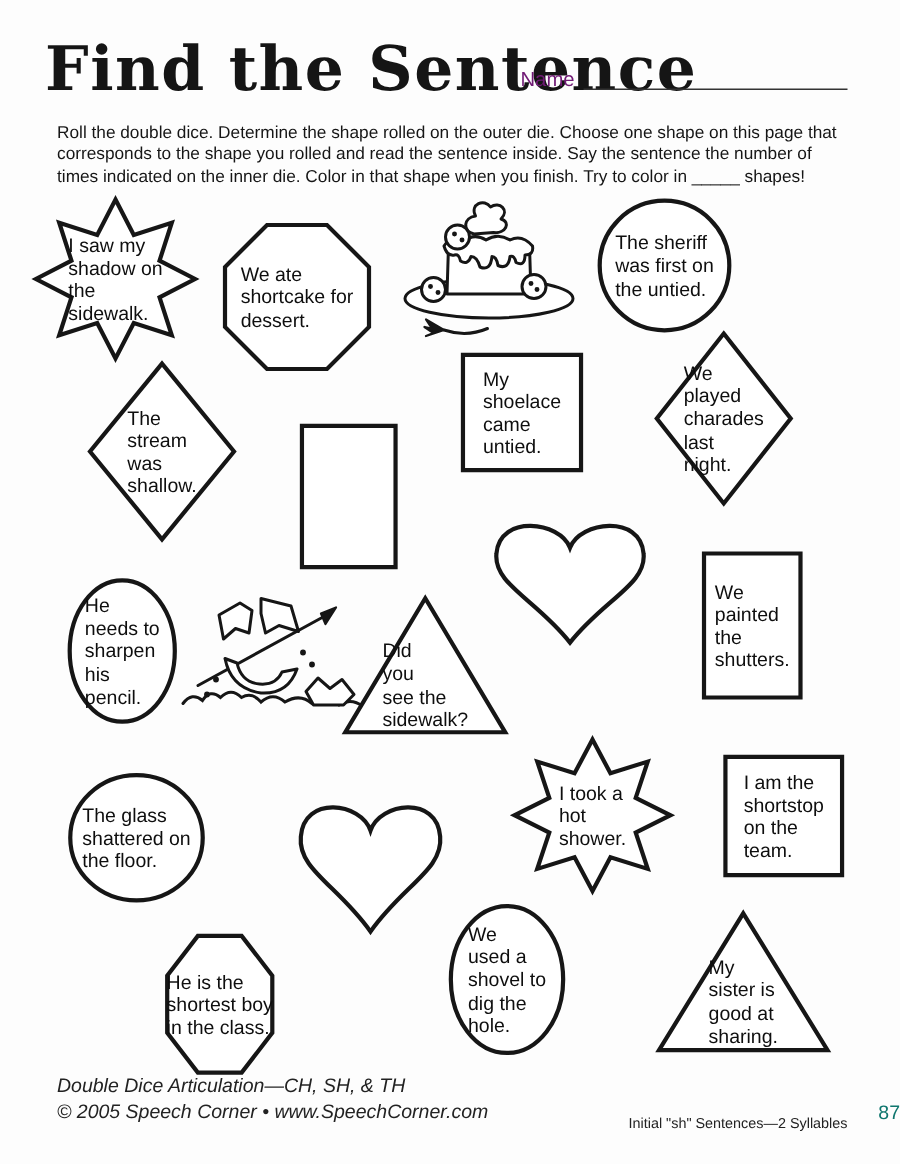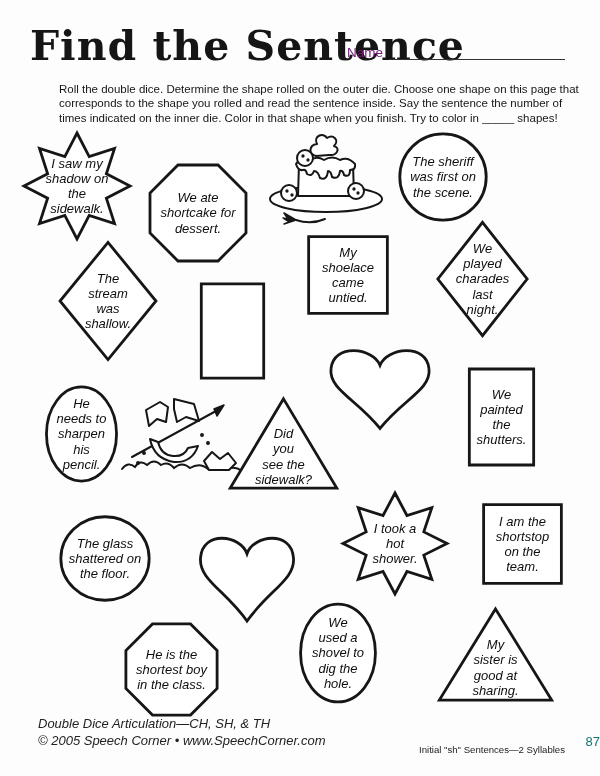--- a/index.html
+++ b/index.html
@@ -10,25 +10,25 @@
   .abs{position:absolute;}
   
   .title{
     left:30px;top:22px;font-family:"DejaVu Serif",serif;font-weight:bold;
     font-size:41px;letter-spacing:1px;color:#151515;
   }
   .name-row{left:315px;top:42px;width:250px;display:flex;align-items:flex-end;}
   .name-label{font-size:13.5px;color:#701a75;padding-left:32px;}
   .name-line{flex:1;border-bottom:1.4px solid #333;height:17px;margin-left:6px;}
   .instructions{
-    left:38px;top:82px;width:527px;font-size:11.5px;line-height:1.24;color:#161616;margin-left:21px;
+    left:38px;top:82px;width:527px;font-size:11.5px;line-height:1.24;color:#161616;
   }
   
   .shape{
-    position:absolute;display:flex;align-items:center;justify-content:center;text-align:center;font-style:italic;
+    position:absolute;display:flex;align-items:center;justify-content:center;text-align:left;
   }
   .shape > svg{position:absolute;left:0;top:0;width:100%;height:100%;overflow:visible;}
   .shape-text{
     position:relative;white-space:pre-line;font-size:13px;line-height:1.17;color:#0e0e0e;
   }
   .shape svg .ln{fill:#fff;stroke:#161616;stroke-width:2.8;vector-effect:non-scaling-stroke;stroke-linejoin:miter;}
   .tri-pad .shape-text{padding-top:26px;}
   .heart-pad .shape-text{padding-bottom:16px;}
   
   .illus svg{width:100%;height:100%;}
@@ -53,21 +53,21 @@
 <div class="shape" style="left:24px;top:133px;width:106px;height:106px">
   <svg viewBox="0 0 100 100" preserveAspectRatio="none">
     <polygon class="ln" points="50,0 61.5,22.3 85.4,14.6 77.7,38.5 100,50 77.7,61.5 85.4,85.4 61.5,77.7 50,100 38.5,77.7 14.6,85.4 22.3,61.5 0,50 22.3,38.5 14.6,14.6 38.5,22.3"></polygon>
   </svg>
   <div class="shape-text">I saw my
 shadow on
 the
 sidewalk.</div>
 </div>
 
-<div class="shape" style="left:148px;top:163px;width:100px;height:100px">
+<div class="shape" style="left:148px;top:148px;width:100px;height:100px">
   <svg viewBox="0 0 100 100" preserveAspectRatio="none">
     <polygon class="ln" points="30,2 70,2 98,30 98,70 70,98 30,98 2,70 2,30"></polygon>
   </svg>
   <div class="shape-text">We ate
 shortcake for
 dessert.</div>
 </div>
 
 <div class="abs illus" style="left:263px;top:133px;width:130px;height:102px">
   <svg viewBox="0 0 130 102">
@@ -88,21 +88,21 @@
     <path class="sf" d="M33,87 L21,80 L25,86 L20,85 L26,89 L21,91 Z"></path>
   </svg>
 </div>
 
 <div class="shape" style="left:398px;top:132px;width:90px;height:90px">
   <svg viewBox="0 0 100 100" preserveAspectRatio="none">
     <ellipse class="ln" cx="50" cy="50" rx="48" ry="48"></ellipse>
   </svg>
   <div class="shape-text">The sheriff
 was first on
-the scene.</div>
+the untied.</div>
 </div>
 
 <div class="shape" style="left:58px;top:240px;width:100px;height:122px">
   <svg viewBox="0 0 100 100" preserveAspectRatio="none">
     <polygon class="ln" points="50,2 98,50 50,98 2,50"></polygon>
   </svg>
   <div class="shape-text">The
 stream
 was
 shallow.</div>
@@ -181,21 +181,21 @@
 <div class="shape" style="left:468px;top:367px;width:67px;height:100px">
   <svg viewBox="0 0 100 100" preserveAspectRatio="none">
     <rect class="ln" x="2" y="2" width="96" height="96"></rect>
   </svg>
   <div class="shape-text">We
 painted
 the
 shutters.</div>
 </div>
 
-<div class="shape" style="left:59px;top:515px;width:92px;height:87px">
+<div class="shape" style="left:45px;top:515px;width:92px;height:87px">
   <svg viewBox="0 0 100 100" preserveAspectRatio="none">
     <ellipse class="ln" cx="50" cy="50" rx="48" ry="48"></ellipse>
   </svg>
   <div class="shape-text">The glass
 shattered on
 the floor.</div>
 </div>
 
 <div class="shape heart-pad" style="left:193px;top:528px;width:108px;height:99px">
   <svg viewBox="0 0 100 100" preserveAspectRatio="none">
@@ -215,21 +215,21 @@
 <div class="shape" style="left:482px;top:503px;width:81px;height:82px">
   <svg viewBox="0 0 100 100" preserveAspectRatio="none">
     <rect class="ln" x="2" y="2" width="96" height="96"></rect>
   </svg>
   <div class="shape-text">I am the
 shortstop
 on the
 team.</div>
 </div>
 
-<div class="shape" style="left:124px;top:622px;width:95px;height:95px">
+<div class="shape" style="left:110px;top:622px;width:73px;height:95px">
   <svg viewBox="0 0 100 100" preserveAspectRatio="none">
     <polygon class="ln" points="30,2 70,2 98,30 98,70 70,98 30,98 2,70 2,30"></polygon>
   </svg>
   <div class="shape-text">He is the
 shortest boy
 in the class.</div>
 </div>
 
 <div class="shape" style="left:299px;top:602px;width:78px;height:102px">
   <svg viewBox="0 0 100 100" preserveAspectRatio="none">

